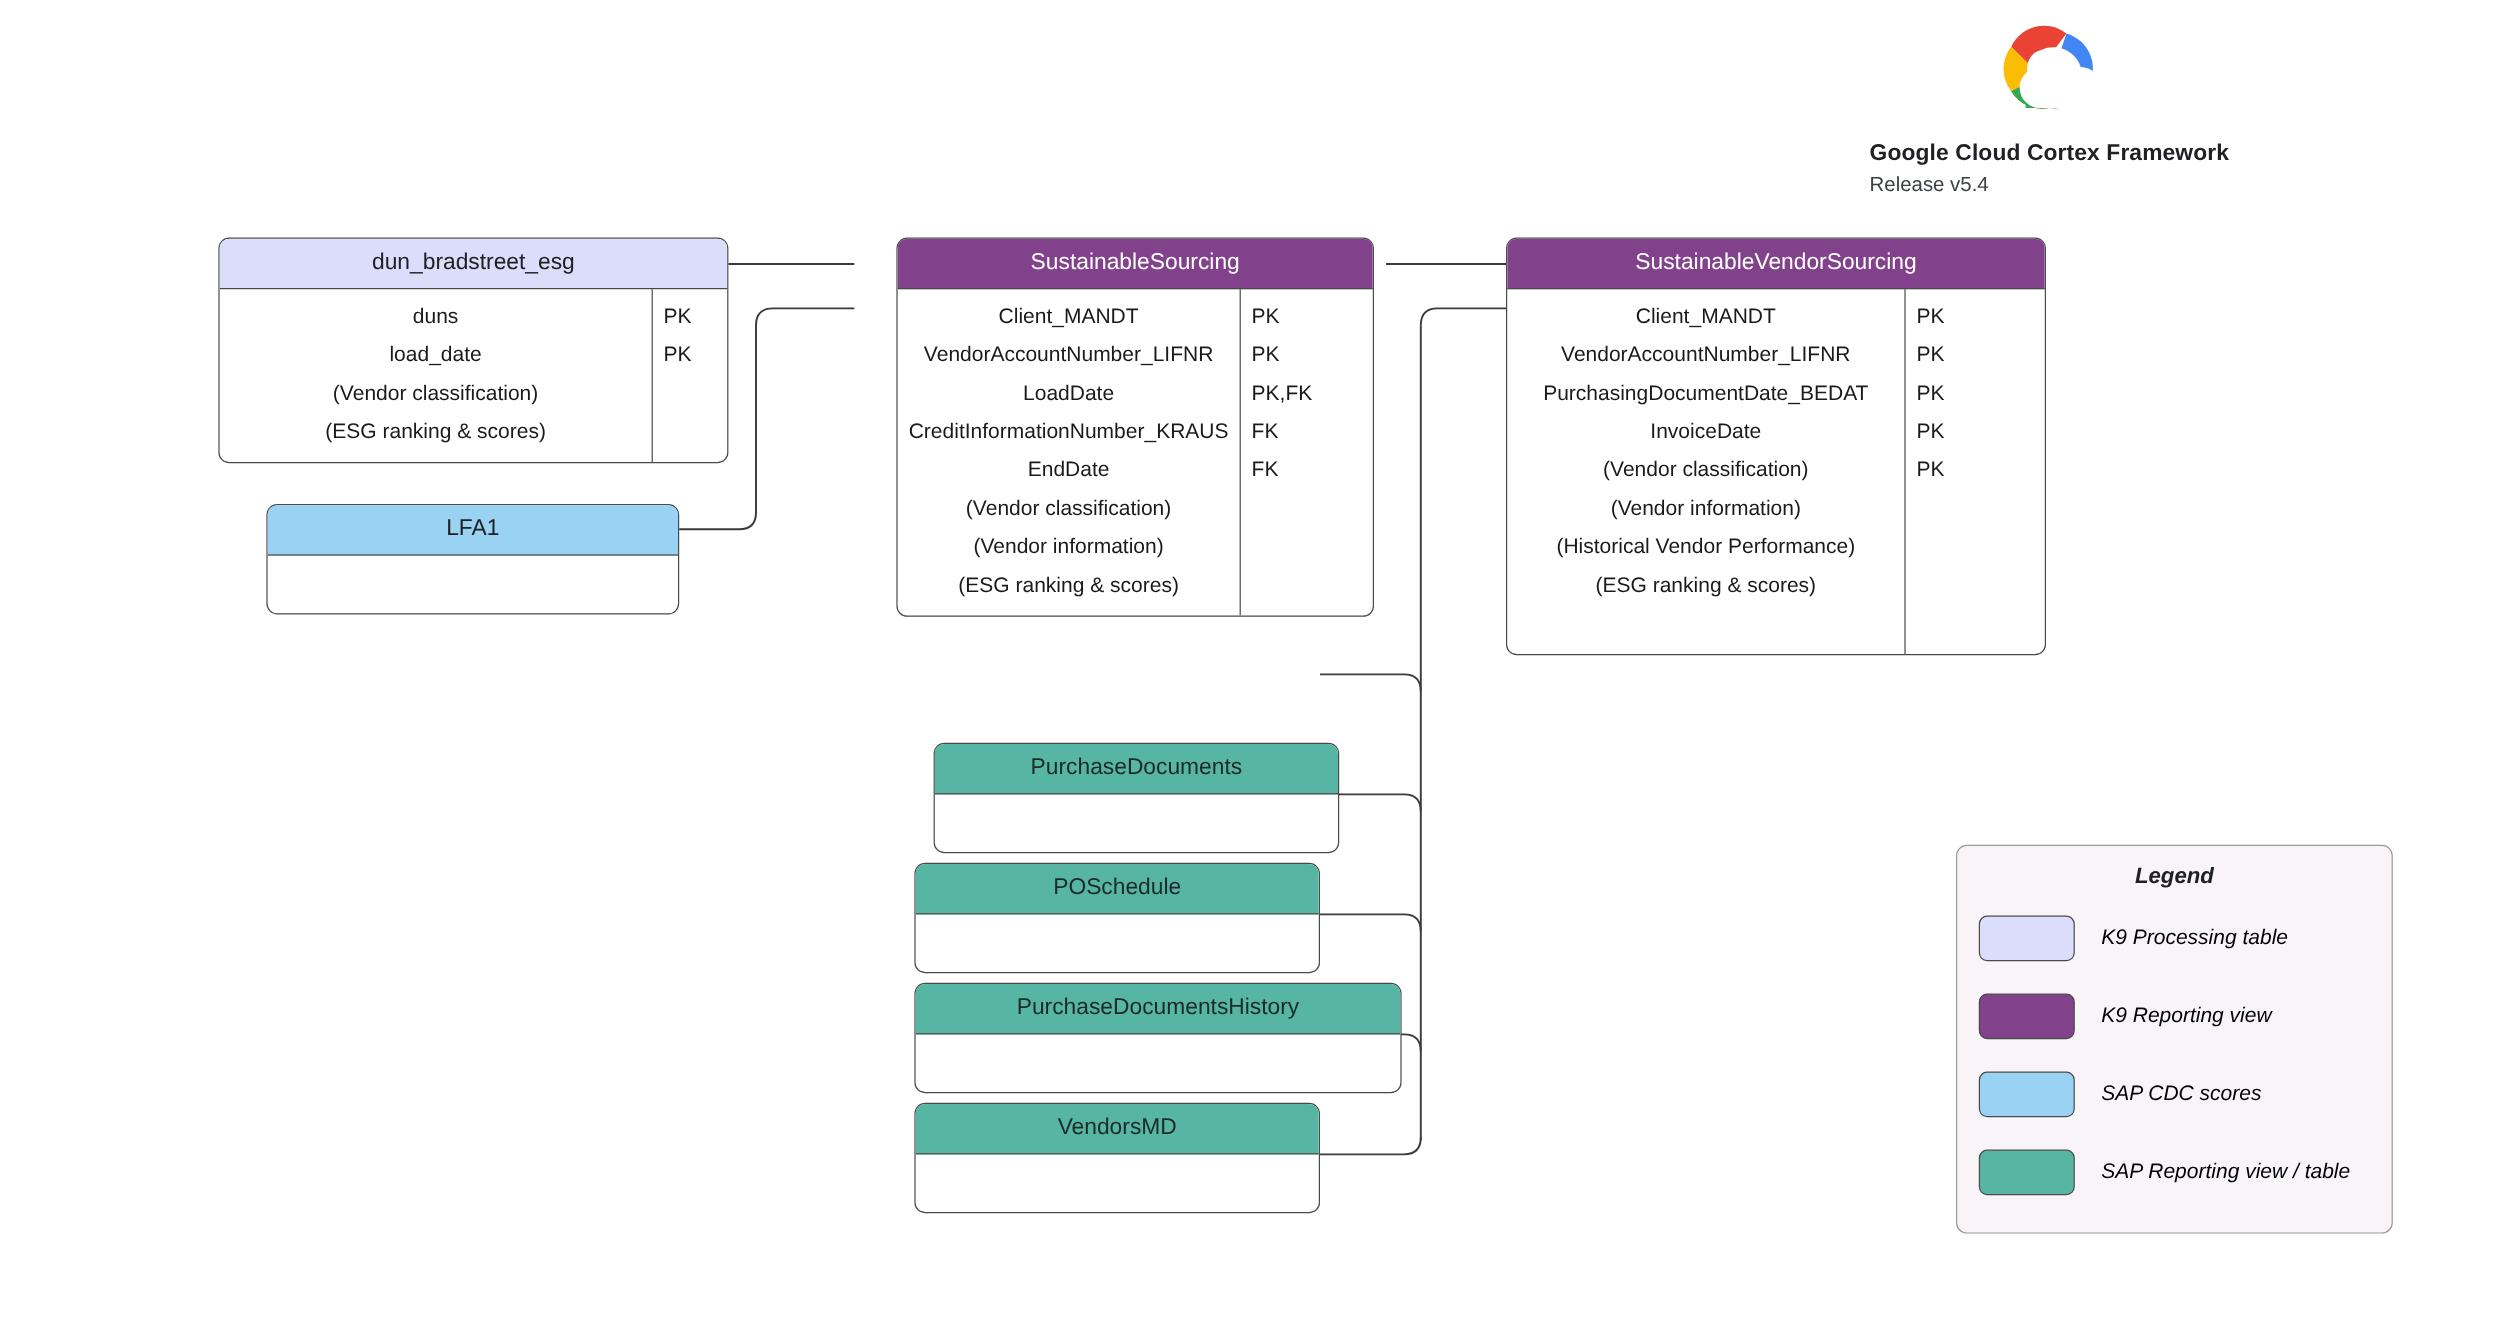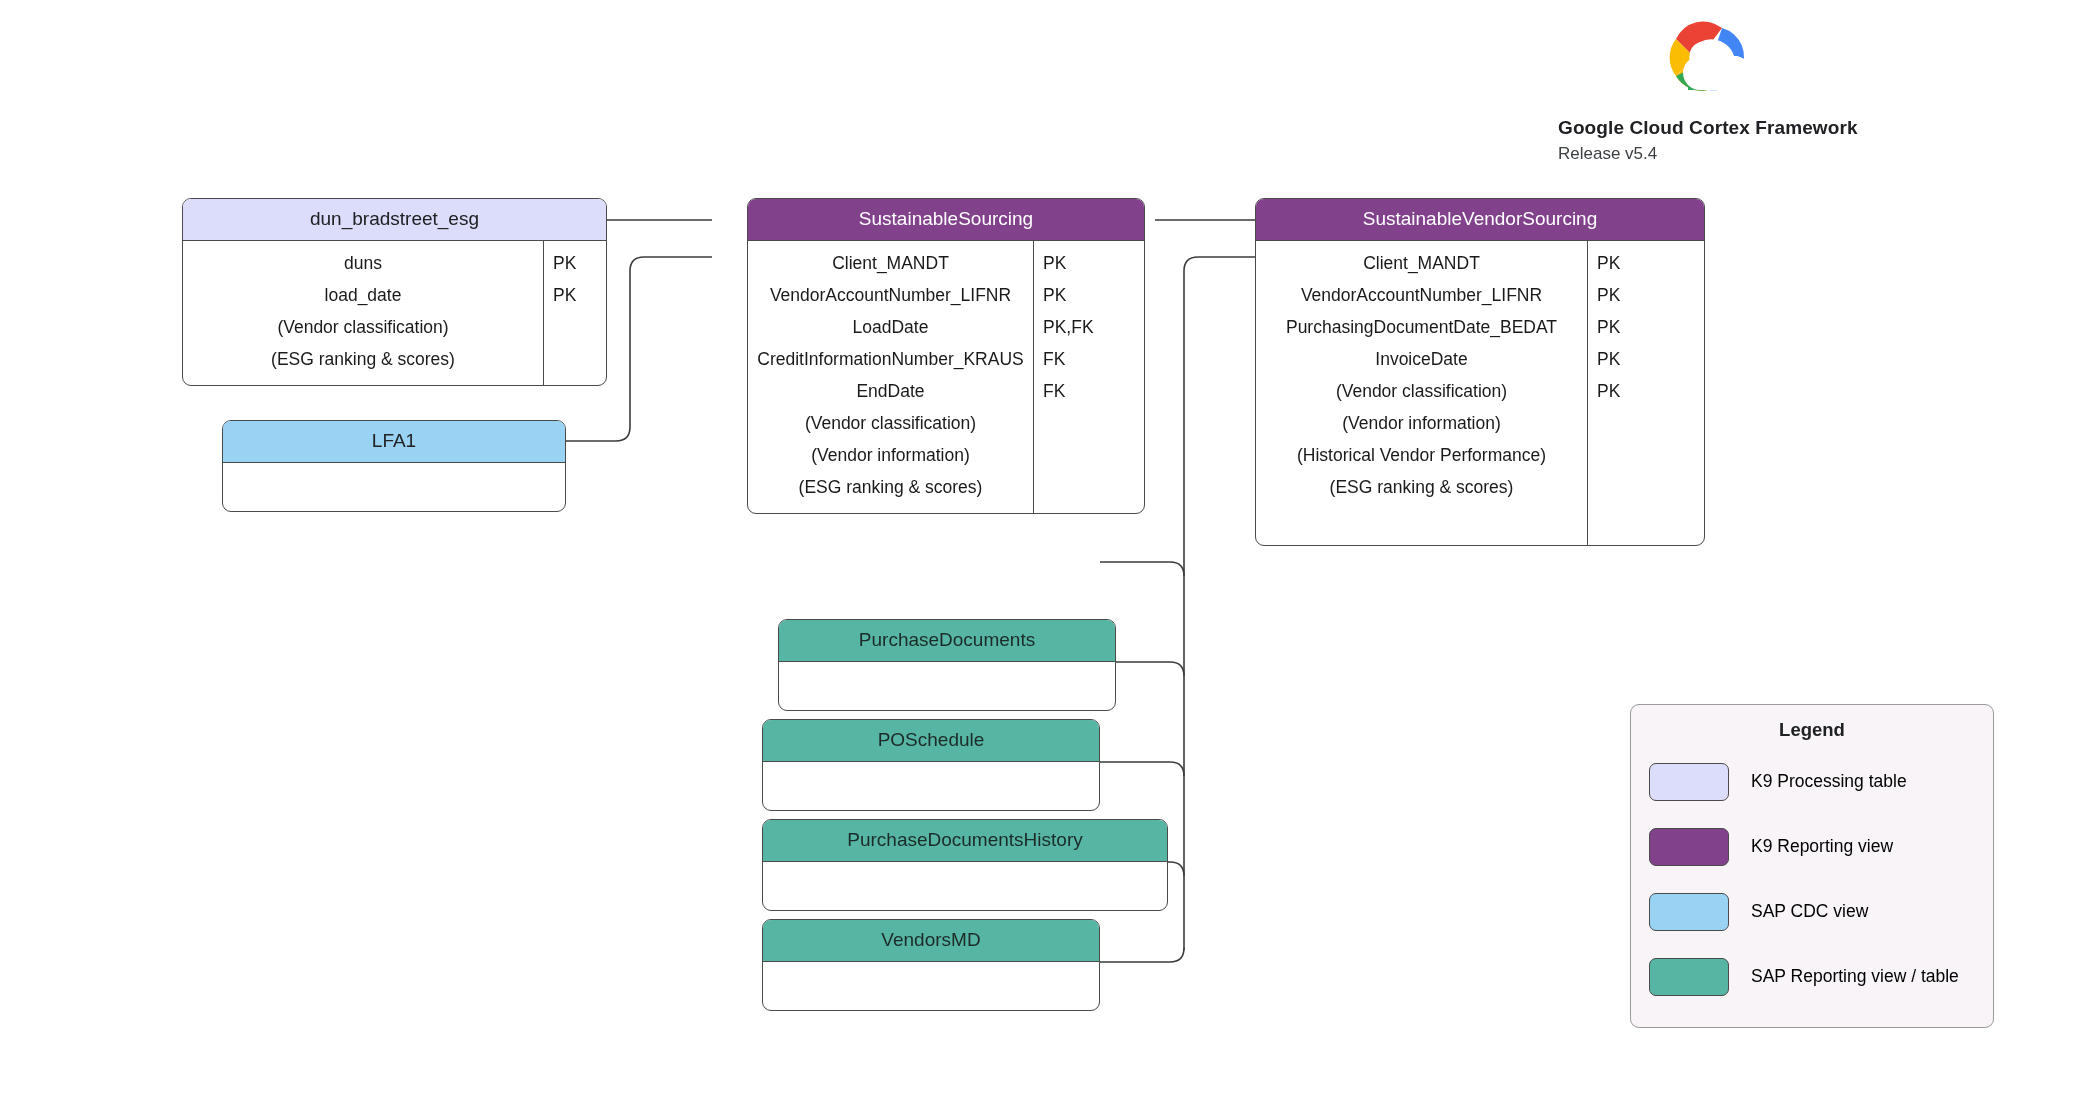--- a/index.html
+++ b/index.html
@@ -114,20 +114,21 @@
   #legend {
     position: absolute;
     left: 1630px;
     top: 704px;
     width: 364px;
     box-sizing: border-box;
     border: 1.3px solid #9a9a9a;
     border-radius: 9px;
     background: #f8f4f7;
     padding: 14px 18px 18px;
+    font-style: italic;
   }
   .legend-title {
     text-align: center;
     font-size: 18.5px;
     font-weight: bold;
     color: #202124;
     margin-bottom: 8px;
   }
   .legend-row {
     display: flex;
@@ -305,21 +306,21 @@
       <div class="legend-label">K9 Processing table</div>
     </div>
 
     <div class="legend-row">
       <div class="legend-swatch" style="background:#81418b;"></div>
       <div class="legend-label">K9 Reporting view</div>
     </div>
 
     <div class="legend-row">
       <div class="legend-swatch" style="background:#99d2f2;"></div>
-      <div class="legend-label">SAP CDC view</div>
+      <div class="legend-label">SAP CDC scores</div>
     </div>
 
     <div class="legend-row">
       <div class="legend-swatch" style="background:#56b6a3;"></div>
       <div class="legend-label">SAP Reporting view / table</div>
     </div>
   </div>
 
 </div>
 

